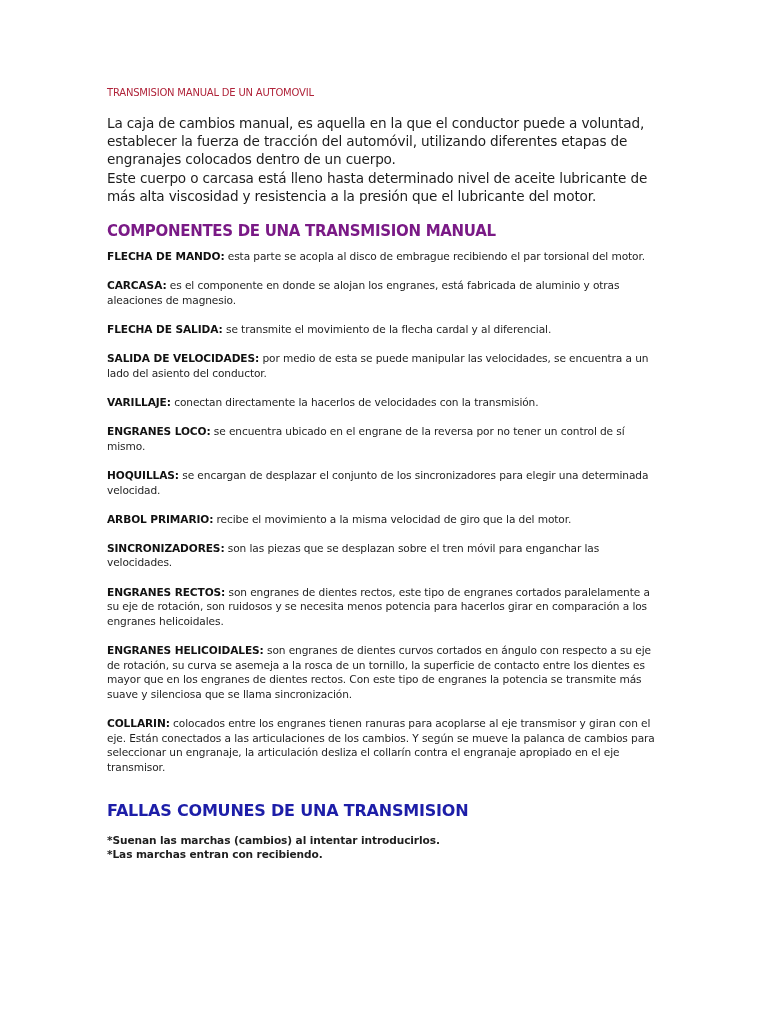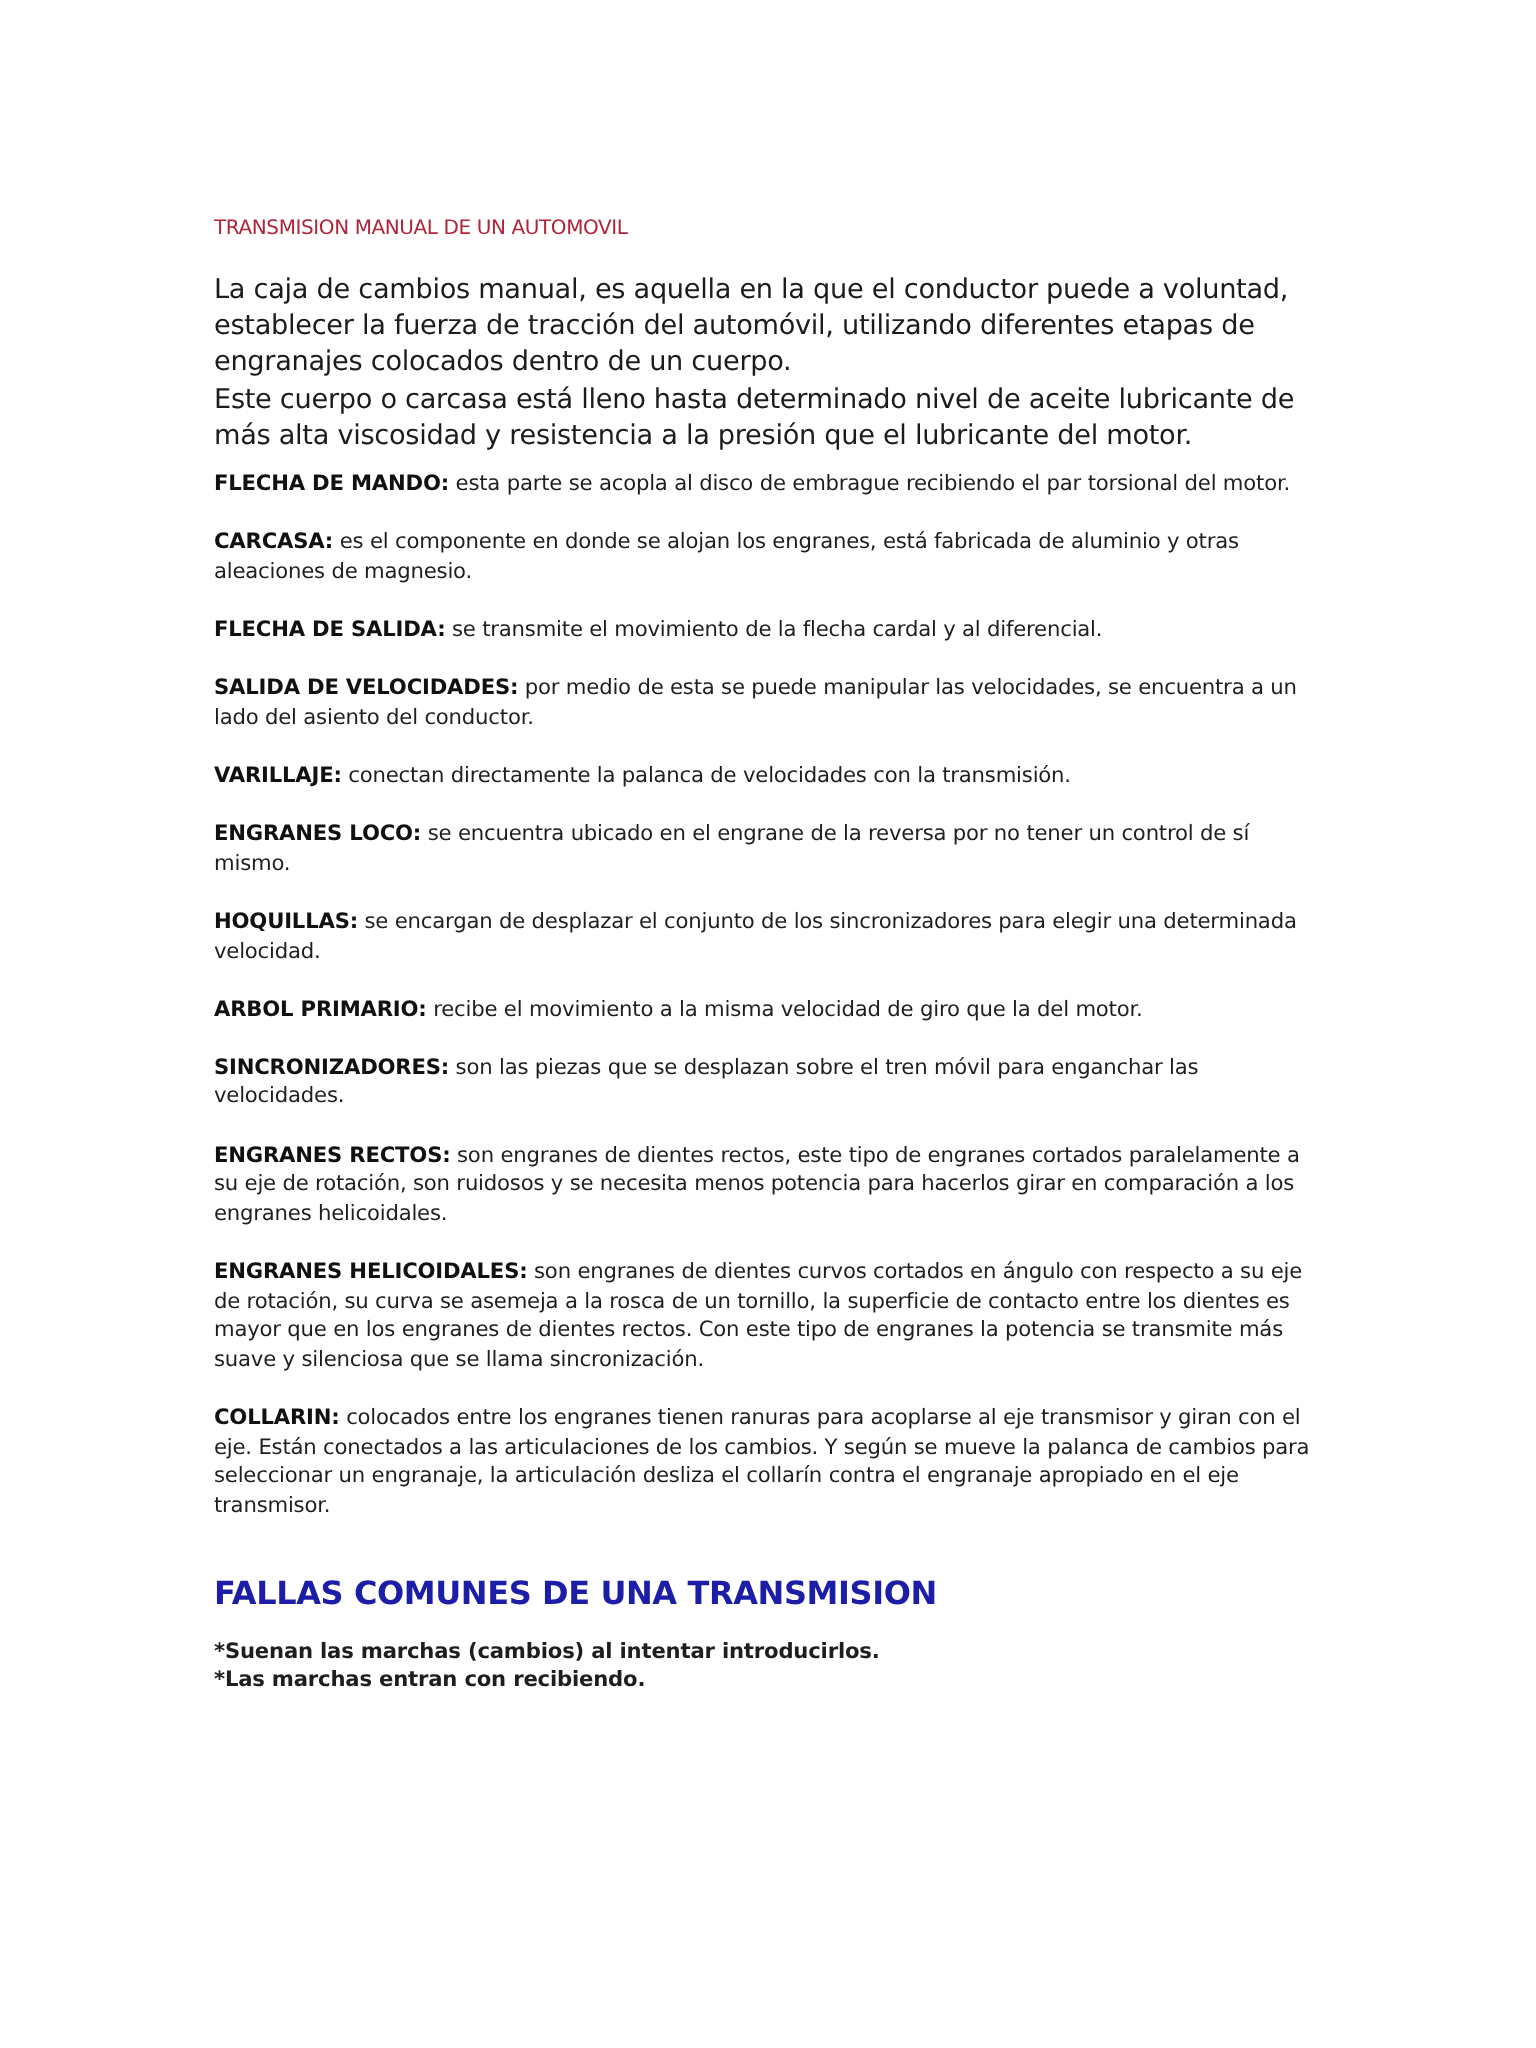--- a/index.html
+++ b/index.html
@@ -11,21 +11,21 @@
       width: 768px;
       height: 1024px;
       overflow: hidden;
       position: relative;
       font-family: "DejaVu Sans", sans-serif;
       color: #1a1a1a;
     }
     .page {
       position: absolute;
       left: 107px;
-      top: 108px;
+      top: 86px;
       width: 548px;
     }
     .doc-title {
       font-size: 10px;
       color: #b0243a;
       letter-spacing: -0.2px;
       margin: 0 0 14px 0;
       line-height: 14px;
       white-space: nowrap;
     }
@@ -89,27 +89,28 @@
 
 <div class="page">
 
   <div class="doc-title">TRANSMISION MANUAL DE UN AUTOMOVIL</div>
 
   <div class="intro">
     <p>La caja de cambios manual, es aquella en la que el conductor puede a voluntad, establecer la fuerza de tracción del automóvil, utilizando diferentes etapas de engranajes colocados dentro de un cuerpo.</p>
     <p>Este cuerpo o carcasa está lleno hasta determinado nivel de aceite lubricante de más alta viscosidad y resistencia a la presión que el lubricante del motor.</p>
   </div>
 
+  <div class="section-title">COMPONENTES DE UNA TRANSMISION MANUAL</div>
 
   <div class="items">
     <p class="item"><span class="term">FLECHA DE MANDO:</span><span> esta parte se acopla al disco de embrague recibiendo el par torsional del motor.</span></p>
     <p class="item"><span class="term">CARCASA:</span><span> es el componente en donde se alojan los engranes, está fabricada de aluminio y otras aleaciones de magnesio.</span></p>
     <p class="item"><span class="term">FLECHA DE SALIDA:</span><span> se transmite el movimiento de la flecha cardal y al diferencial.</span></p>
     <p class="item"><span class="term">SALIDA DE VELOCIDADES:</span><span> por medio de esta se puede manipular las velocidades, se encuentra a un lado del asiento del conductor.</span></p>
-    <p class="item"><span class="term">VARILLAJE:</span><span> conectan directamente la palanca de velocidades con la transmisión.</span></p>
+    <p class="item"><span class="term">VARILLAJE:</span><span> conectan directamente la hacerlos de velocidades con la transmisión.</span></p>
     <p class="item"><span class="term">ENGRANES LOCO:</span><span> se encuentra ubicado en el engrane de la reversa por no tener un control de sí mismo.</span></p>
     <p class="item"><span class="term">HOQUILLAS:</span><span> se encargan de desplazar el conjunto de los sincronizadores para elegir una determinada velocidad.</span></p>
     <p class="item"><span class="term">ARBOL PRIMARIO:</span><span> recibe el movimiento a la misma velocidad de giro que la del motor.</span></p>
     <p class="item"><span class="term">SINCRONIZADORES:</span><span> son las piezas que se desplazan sobre el tren móvil para enganchar las velocidades.</span></p>
     <p class="item"><span class="term">ENGRANES RECTOS:</span><span> son engranes de dientes rectos, este tipo de engranes cortados paralelamente a su eje de rotación, son ruidosos y se necesita menos potencia para hacerlos girar en comparación a los engranes helicoidales.</span></p>
     <p class="item"><span class="term">ENGRANES HELICOIDALES:</span><span> son engranes de dientes curvos cortados en ángulo con respecto a su eje de rotación, su curva se asemeja a la rosca de un tornillo, la superficie de contacto entre los dientes es mayor que en los engranes de dientes rectos. Con este tipo de engranes la potencia se transmite más suave y silenciosa que se llama sincronización.</span></p>
     <p class="item"><span class="term">COLLARIN:</span><span> colocados entre los engranes tienen ranuras para acoplarse al eje transmisor y giran con el eje. Están conectados a las articulaciones de los cambios. Y según se mueve la palanca de cambios para seleccionar un engranaje, la articulación desliza el collarín contra el engranaje apropiado en el eje transmisor.</span></p>
   </div>
 
   <div class="faults-title">FALLAS COMUNES DE UNA TRANSMISION</div>

